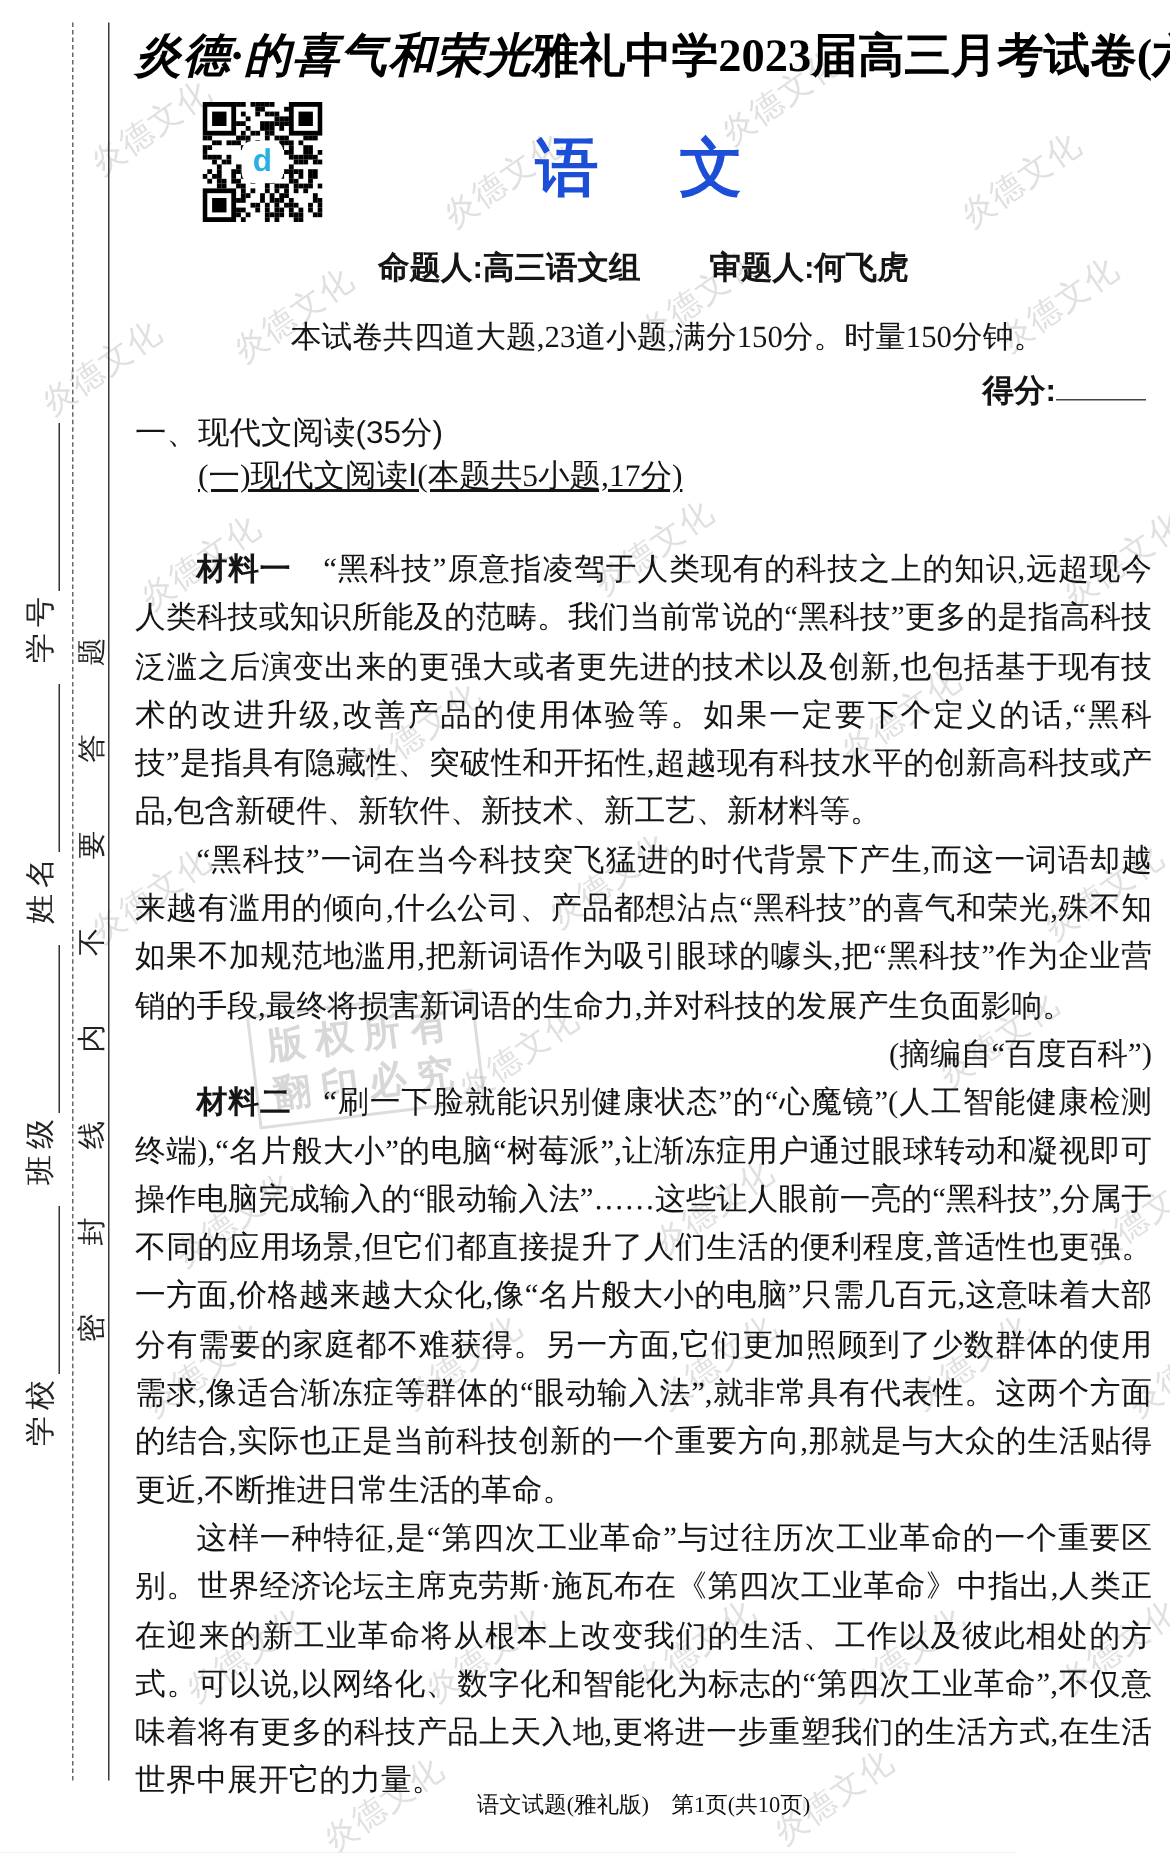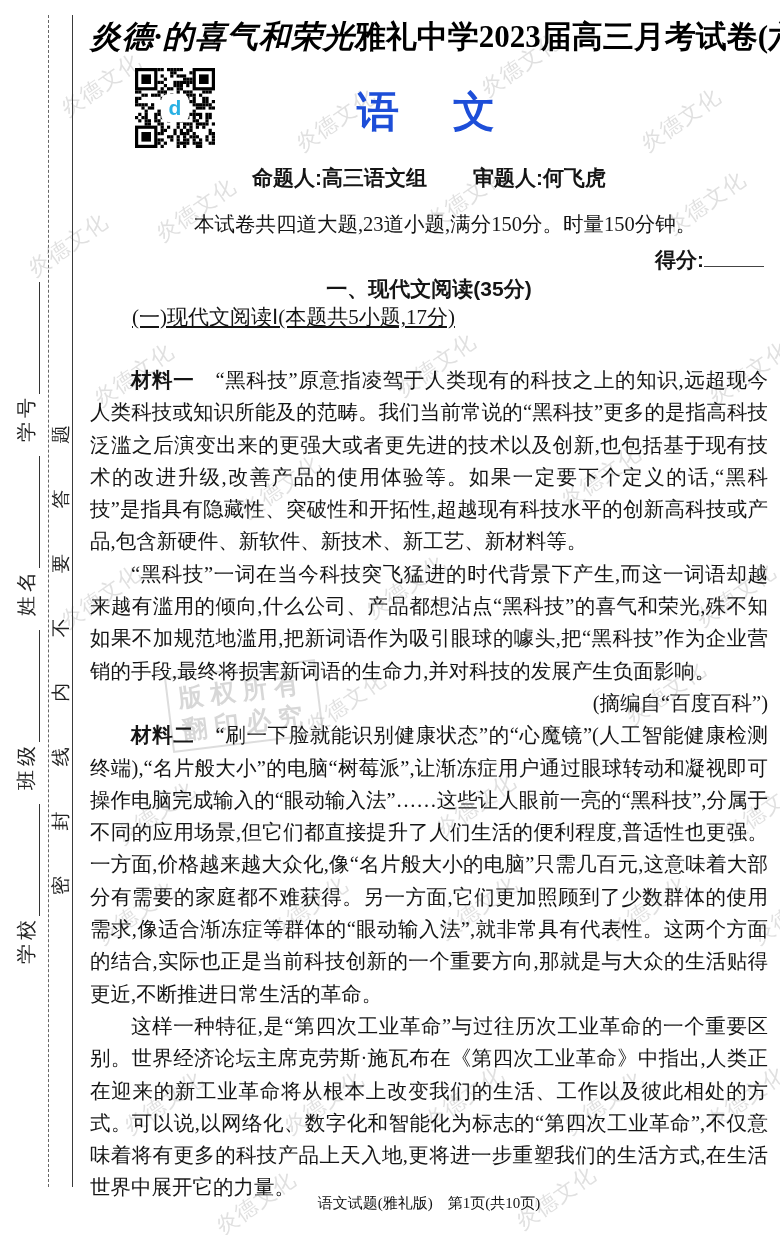--- a/index.html
+++ b/index.html
@@ -57,21 +57,21 @@
   .setters{
     position:absolute;left:90px;top:164px;width:678px;text-align:center;
     font-family:"Liberation Sans",sans-serif;font-weight:bold;font-size:21px;
   }
   .setters span{margin:0 20px;text-align:right;}
   .exam-info{position:absolute;left:106px;top:210px;width:678px;text-align:center;font-size:20.5px;}
   .score{position:absolute;left:655px;top:246px;font-family:"Liberation Sans",sans-serif;font-weight:bold;font-size:21px;}
   .score .blank{display:inline-block;width:60px;border-bottom:1.5px solid #444;height:20px;}
   
   .intro{position:absolute;left:90px;top:274px;width:678px;font-size:21px;line-height:29px;}
-  .sec-head{font-weight:bold;font-family:"Liberation Sans",sans-serif;text-align:center;}
+  .sec-head{font-weight:normal;font-family:"Liberation Sans",sans-serif;}
   .indent{padding-left:2em;text-decoration:underline;}
   .body-text{
     position:absolute;left:90px;top:364px;width:678px;
     font-size:20.5px;line-height:32.3px;text-align:justify;
   }
   .body-text p{margin:0;text-indent:2em;}
   .mat-label{font-weight:bold;font-family:"Liberation Sans",sans-serif;}
   .attribution{margin:0;text-align:right;text-indent:0 !important;}
   .footer{
     position:absolute;left:90px;top:1194px;width:678px;text-align:center;

